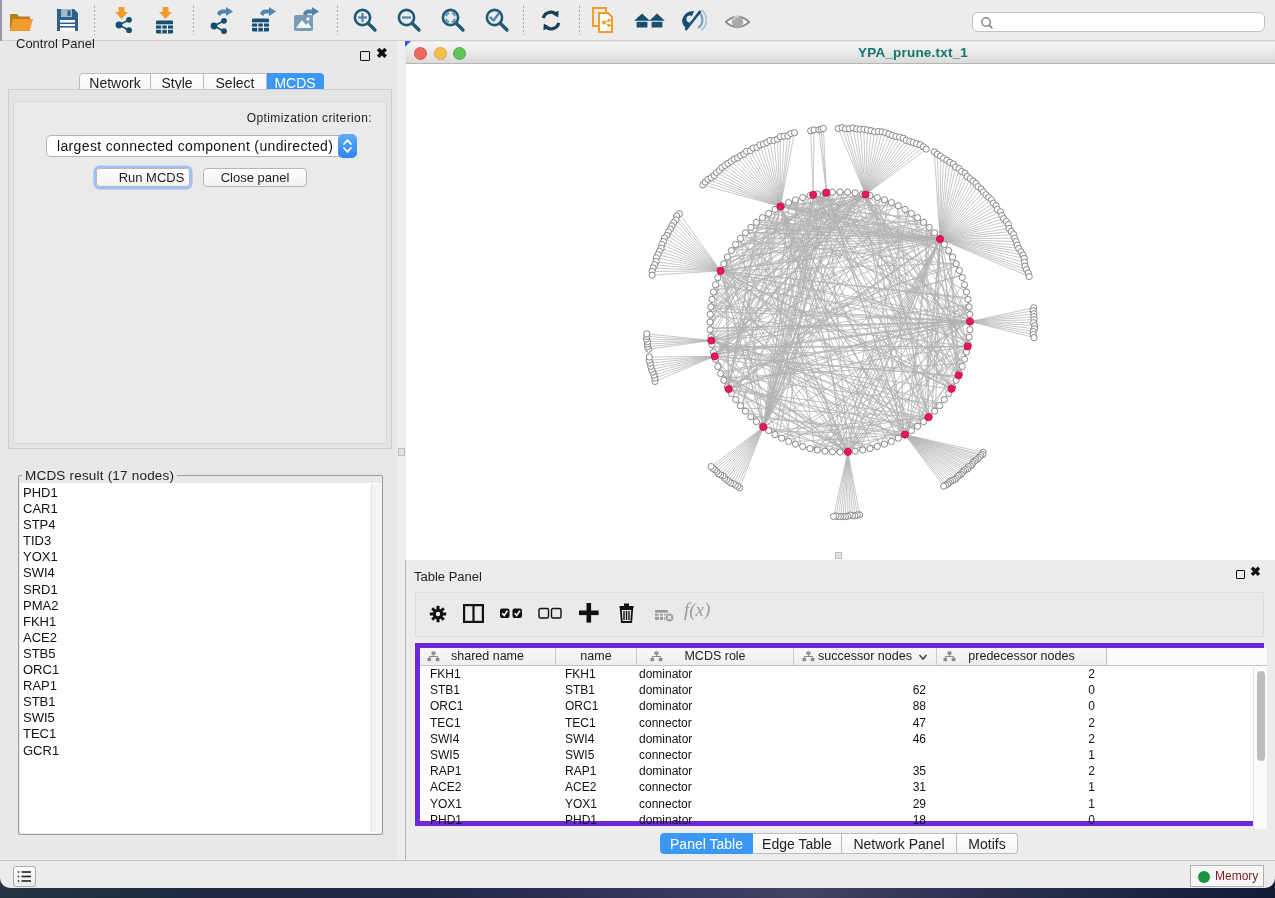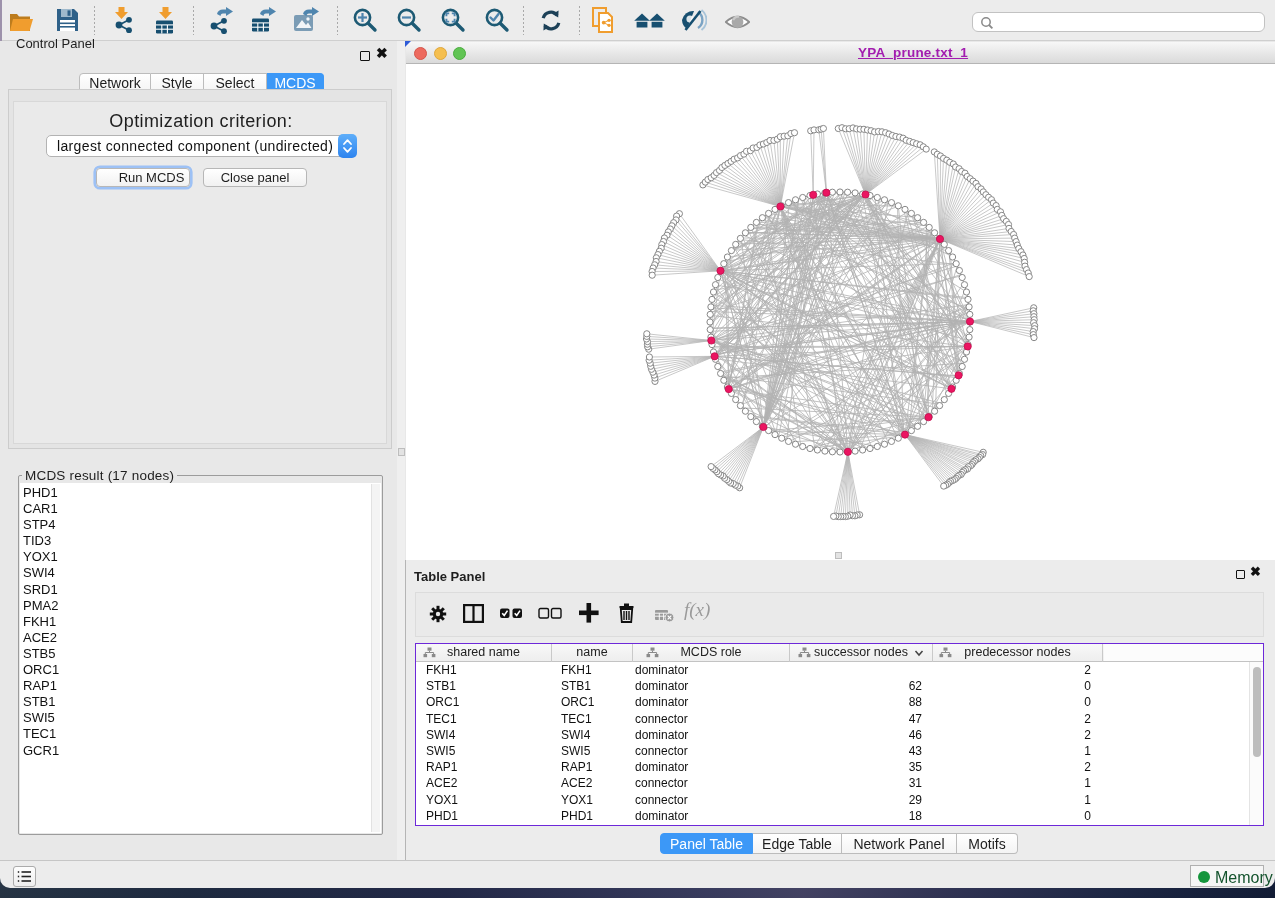--- a/index.html
+++ b/index.html
@@ -23,66 +23,66 @@
 #cp-close { left:376px; top:45px; font-size:14px; font-weight:bold; color:#111; }
 .seg { position:absolute; display:flex; font-size:14px; }
 .seg > div { background:linear-gradient(#fff,#f4f4f4); border:1px solid #bcbcbc; border-left:none;
   color:#1e1e1e; display:flex; align-items:center; justify-content:center; }
 .seg > div:first-child { border-left:1px solid #bcbcbc; border-radius:4px 0 0 4px; }
 .seg > div:last-child { border-radius:0 4px 4px 0; }
 .seg > div.sel { background:#3c98f7; border-color:#3c98f7; color:#fff; }
 #cp-tabs { left:79px; top:73px; height:20px; }
 #cp-inner { left:8px; top:89px; width:384px; height:360px; background:#e4e4e4; border:1px solid #cccccc; }
 #cp-inner2 { left:13px; top:101px; width:374px; height:343px; background:#eaeaea; border:1px solid #d8d8d8; }
-#opt-label { left:30px; top:111px; width:342px; text-align:center; letter-spacing:0.4px; font-size:18px; color:#1e1e1e; }
+#opt-label { left:30px; top:111px; width:342px; text-align:right; letter-spacing:0.4px; font-size:12px; color:#1e1e1e; }
 #dropdown { left:46px; top:135px; width:310px; height:22px; background:#fff; border:1px solid #b3b3b3; border-radius:5px;
   font-size:14px; letter-spacing:0.35px; color:#111; line-height:20px; padding-left:10px; }
 #dd-spin { left:338px; top:134px; width:19px; height:24px; background:linear-gradient(#5eaefa,#2e84ef); border-radius:5px;
   display:flex; flex-direction:column; align-items:center; justify-content:center; color:#fff; }
 .btn { position:absolute; height:19px; background:linear-gradient(#fff,#f1f1f1); border:1px solid #b7b7b7; border-radius:4px;
   font-size:13px; color:#1e1e1e; text-align:center; line-height:17px; }
 #btn-run { left:96px; top:168px; width:94px; box-shadow:0 0 0 2.6px rgba(115,170,250,0.65);padding-left:17px; }
 #btn-close { left:203px; top:168px; width:104px; }
 
 #fs { left:18px; top:475px; width:365px; height:360px; border:1px solid #9c9c9c; border-radius:2px; }
 #fs-legend { left:22px; top:468px; background:#e8e8e8; padding:0 3px; letter-spacing:0.2px; font-size:13.5px; color:#1e1e1e; }
 #fs-list { left:20px; top:483px; width:361px; height:350px; background:#fff; font-size:13px; color:#111;
   padding:2px 0 0 3px; line-height:16.1px; }
 #fs-scroll { left:371px; top:484px; width:9px; height:348px; background:#f4f4f4; border-left:1px solid #e2e2e2; }
 
 #vdiv { left:397px; top:41px; width:8px; height:837px; background:#efefef; }
 #vdiv-h { left:398px; top:448px; width:7px; height:8px; background:#e3e3e3; border:1px solid #bdbdbd; }
 #hdiv-h { left:835px; top:552px; width:7px; height:7px; background:#e3e3e3; border:1px solid #bdbdbd; }
 #net-title { left:406px; top:42px; width:869px; height:22px; background:linear-gradient(#f7f7f7,#dadada); border-bottom:1px solid #b5b5b5; }
 .tl { position:absolute; top:47px; width:13px; height:13px; border-radius:50%; }
-#net-name { left:858px; top:45px; font-size:13.5px; font-weight:bold; color:#a21caf; letter-spacing:0.2px;text-decoration:underline; }
+#net-name { left:858px; top:45px; font-size:13.5px; font-weight:bold; color:#0f766e; letter-spacing:0.2px; }
 #net-canvas { left:406px; top:64px; width:869px; height:496px; background:#fff; }
 
 #tp { left:405px; top:560px; width:870px; height:300px; background:#ececec; border-left:1px solid #b5b5b5; }
-#tp-title { left:414px; top:569px; font-size:13px; color:#1e1e1e;font-weight:bold; }
+#tp-title { left:414px; top:569px; font-size:13px; color:#1e1e1e; }
 #tp-max { left:1236px; top:570px; width:9px; height:9px; border:1.6px solid #111; border-radius:1px; }
 #tp-close { left:1250px; top:564px; font-size:13px; font-weight:bold; color:#111; }
 #tp-toolbar { left:415px; top:592px; width:849px; height:45px; background:#eaeaea; border:1px solid #dcdcdc; }
-#tbl { left:415px; top:643px; width:849px; height:183px; background:#fff; border:1px solid #6d28d9; }
+#tbl { left:415px; top:643px; width:849px; height:183px; background:#fff; border:5px solid #6d28d9; }
 #tbl-head { position:absolute; left:0; top:0; width:847px; height:18px; background:linear-gradient(#f8f8f8,#eee); border-bottom:1px solid #c3c3c3; font-size:12.5px; color:#222; }
 .hcell { position:absolute; top:0; height:18px; border-right:1px solid #c9c9c9; text-align:center; line-height:17px; }
 .hicon { position:absolute; top:3px; }
 .row { position:absolute; left:0; width:833px; height:16.2px; font-size:12px; color:#111; }
 .c1 { position:absolute; left:10px; }
 .c2 { position:absolute; left:145px; }
 .c3 { position:absolute; left:219px; }
 .c4 { position:absolute; width:506px; text-align:right; }
 .c5 { position:absolute; width:675px; text-align:right; }
 #tbl-scroll { position:absolute; left:833px; top:18px; width:14px; height:163px; background:#fbfbfb; border-left:1px solid #e4e4e4; }
 #tbl-thumb { position:absolute; left:2.5px; top:5px; width:8px; height:90px; background:#bdbdbd; border-radius:4px; }
 #tp-tabs { left:660px; top:833px; height:21px; }
 
 #status { left:0; top:860px; width:1275px; height:28px; background:#ececec; border-top:1px solid #c6c6c6; border-radius:0 0 10px 10px; }
 #st-btn { left:13px; top:866px; width:23px; height:21px; border:1px solid #ababab; border-radius:3px; background:linear-gradient(#fefefe,#ededed); }
-#mem { left:1190px; top:865px; width:74px; height:22px; border:1px solid #b0b0b0; background:#f6f6f6; font-size:16px; color:#14532d; }
+#mem { left:1190px; top:865px; width:74px; height:22px; border:1px solid #b0b0b0; background:#f6f6f6; font-size:12px; color:#7f1d1d; }
 #mem .dot { position:absolute; left:7px; top:5px; width:12px; height:12px; border-radius:50%; background:#15953c; }
 #mem .txt { position:absolute; left:24px; top:3px; }
 </style>
 </head>
 <body>
 <div id="wallpaper" class="abs"></div>
 <div id="toolbar" class="abs">
     <div class="purple"></div>
   </div>
 <div id="icons">
@@ -1298,21 +1298,20 @@
         <span class="c1">SWI4</span>
         <span class="c2">SWI4</span>
         <span class="c3">dominator</span>
         <span class="c4">46</span>
         <span class="c5">2</span>
       </div>
       <div class="row" style="top:100.0px">
         <span class="c1">SWI5</span>
         <span class="c2">SWI5</span>
         <span class="c3">connector</span>
-        <span class="c4">43</span>
         <span class="c5">1</span>
       </div>
       <div class="row" style="top:116.2px">
         <span class="c1">RAP1</span>
         <span class="c2">RAP1</span>
         <span class="c3">dominator</span>
         <span class="c4">35</span>
         <span class="c5">2</span>
       </div>
       <div class="row" style="top:132.4px">

